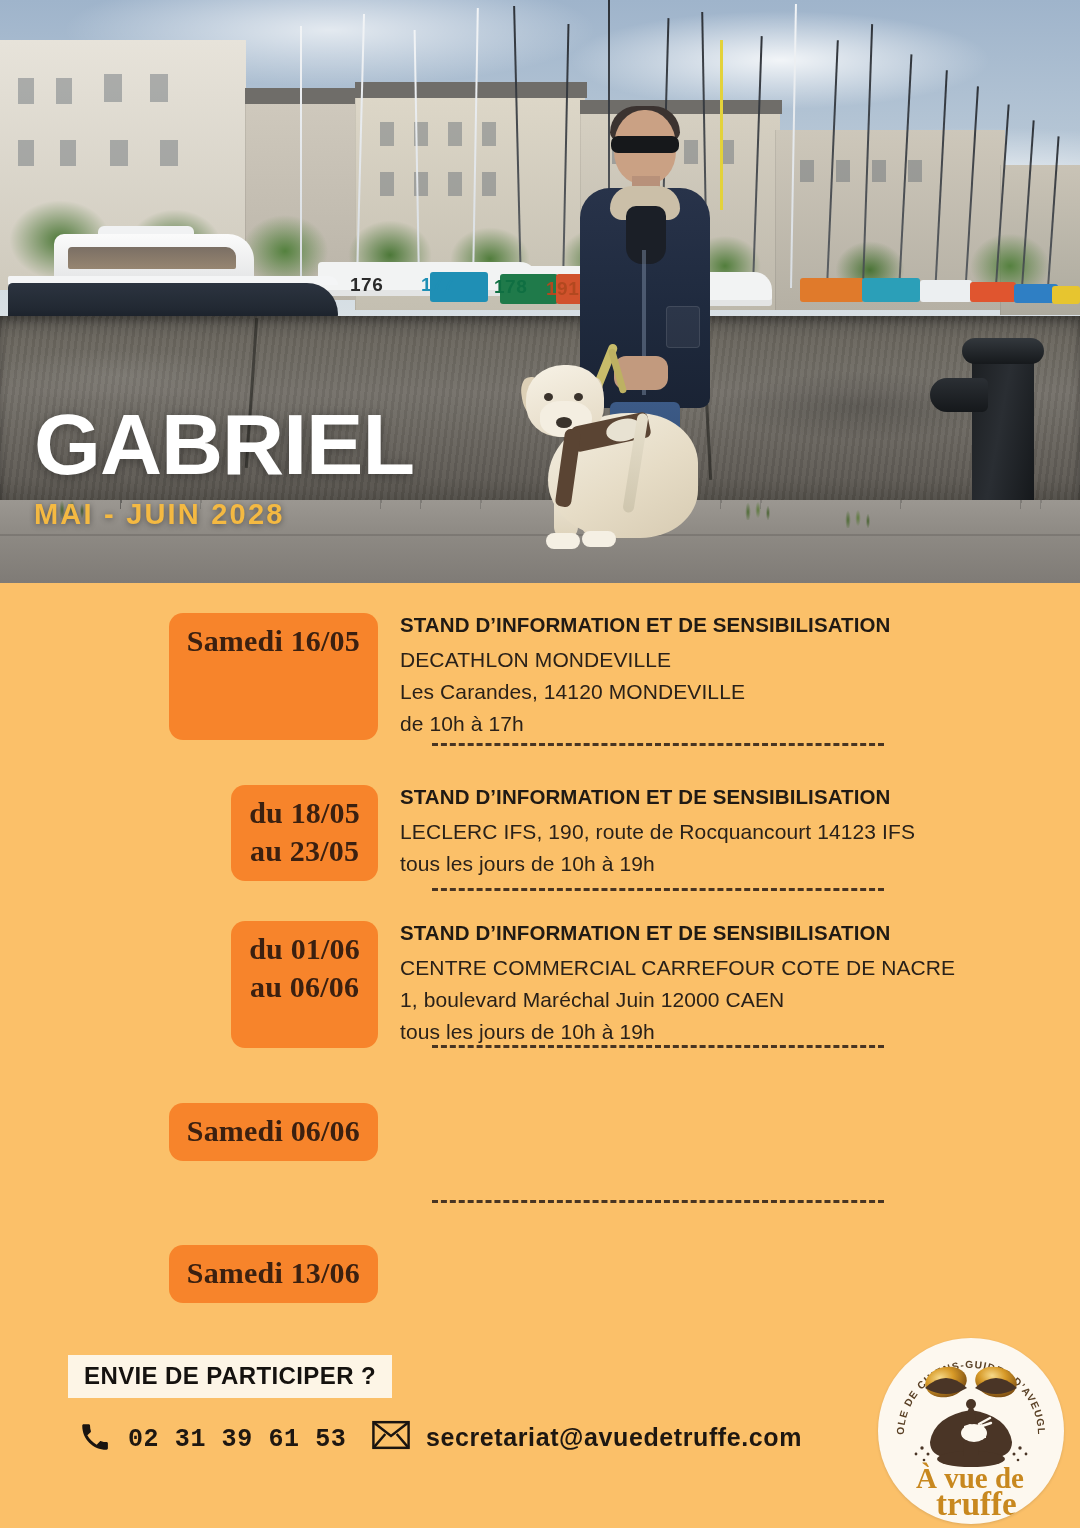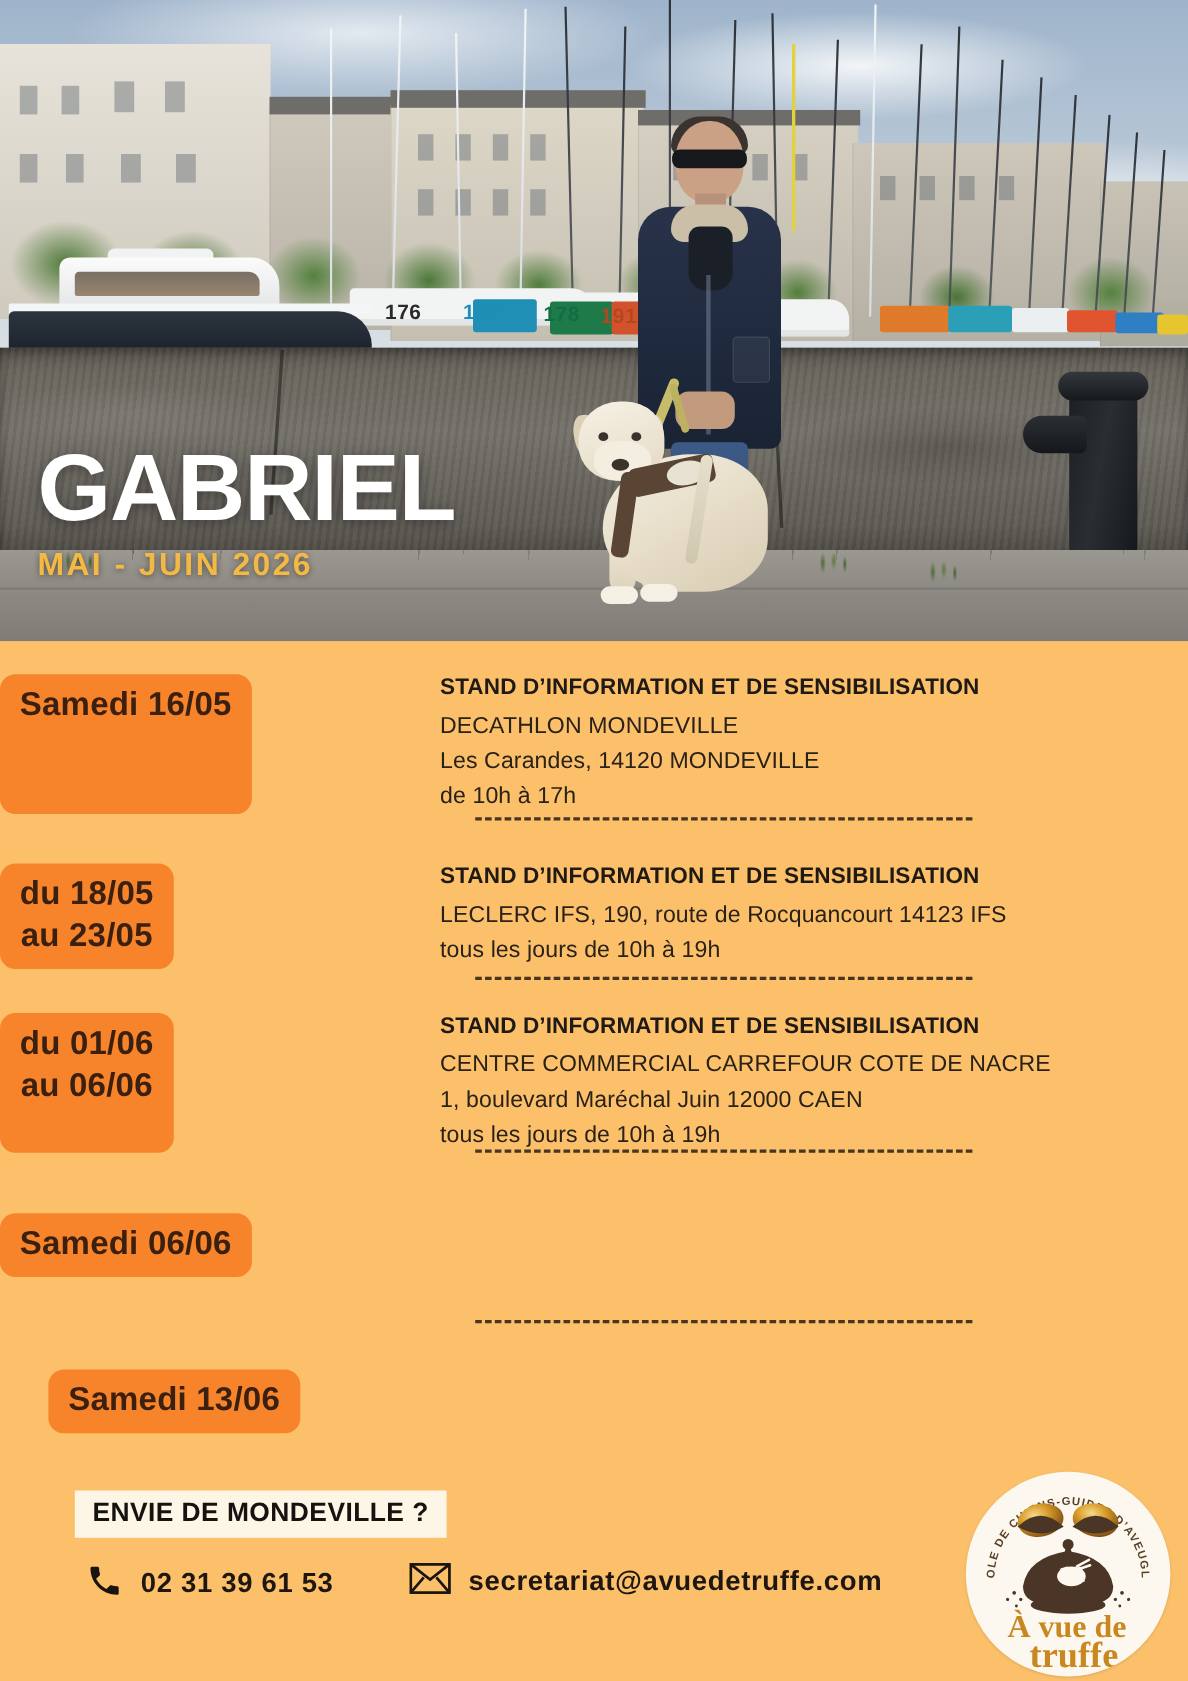--- a/index.html
+++ b/index.html
@@ -342,22 +342,23 @@
   }
 
   .entry {
     position:absolute;
     left:0; width:1080px;
     display:flex;
   }
   .date-col {
     width:400px;
     display:flex;
-    justify-content:flex-start;
+    justify-content:flex-end;
     padding-right:22px;
+    font-family:Liberation Serif, serif;
   }
   .badge {
     background:#f7842b;
     color:#3b2010;
     border-radius:14px;
     font-weight:700;
     font-size:30px;
     line-height:1.26;
     padding:9px 18px 11px 18px;
     text-align:center;
@@ -395,21 +396,21 @@
     color:#15120f;
     font-weight:700;
     font-size:24px;
     letter-spacing:.4px;
     padding:7px 16px 8px 16px;
   }
   .contact {
     position:absolute; top:1420px;
     display:flex; align-items:center; gap:16px;
   }
-  .contact.phone { left:78px; }
+  .contact.phone { left:78px;font-family:Liberation Mono, monospace; }
   .contact.email { left:372px; }
   .contact .txt {
     font-size:25px; font-weight:700; color:#1e1711; letter-spacing:.6px;
   }
 
   
   .logo {
     position:absolute; left:878px; top:1338px;
     width:186px; height:186px;
     border-radius:50%;
@@ -561,21 +562,21 @@
     <div class="eye" style="left:54px;top:38px;"></div>
     <div class="nose"></div>
     <div class="harness"></div>
     <div class="strap"></div>
     <div class="badge"></div>
     <div class="handle"></div>
   </div>
 
   <div class="title-wrap">
     <div class="title">GABRIEL</div>
-    <div class="subtitle">MAI - JUIN 2026</div>
+    <div class="subtitle">MAI - JUIN 2028</div>
   </div>
 </div>
 
 <div class="agenda">
 
   <div class="entry" style="top:30px;">
     <div class="date-col">
       <div class="badge">Samedi 16/05</div>
     </div>
     <div class="info-col">
@@ -621,21 +622,21 @@
   </div>
   <div class="sep" style="top:617px;"></div>
 
   <div class="entry" style="top:648px;">
     <div class="date-col">
       <div class="badge" style="margin-top:14px;margin-left:44px;">Samedi 13/06</div>
     </div>
   </div>
 </div>
 
-<div class="envie">ENVIE DE MONDEVILLE ?</div>
+<div class="envie">ENVIE DE PARTICIPER ?</div>
 
 <div class="contact phone">
   <span>
     <svg width="34" height="34" viewBox="0 0 24 24" aria-hidden="true">
       <path fill="#1a1410" d="M6.6 10.8c1.4 2.8 3.8 5.1 6.6 6.6l2.2-2.2c.3-.3.7-.4 1-.2 1.2.4 2.4.6 3.7.6.6 0 1 .4 1 1V20c0 .6-.4 1-1 1C10.6 21 3 13.4 3 4c0-.6.4-1 1-1h3.5c.6 0 1 .4 1 1 0 1.3.2 2.5.6 3.7.1.3 0 .7-.2 1l-2.3 2.1z"></path>
     </svg>
   </span>
   <span class="txt">02 31 39 61 53</span>
 </div>
 

